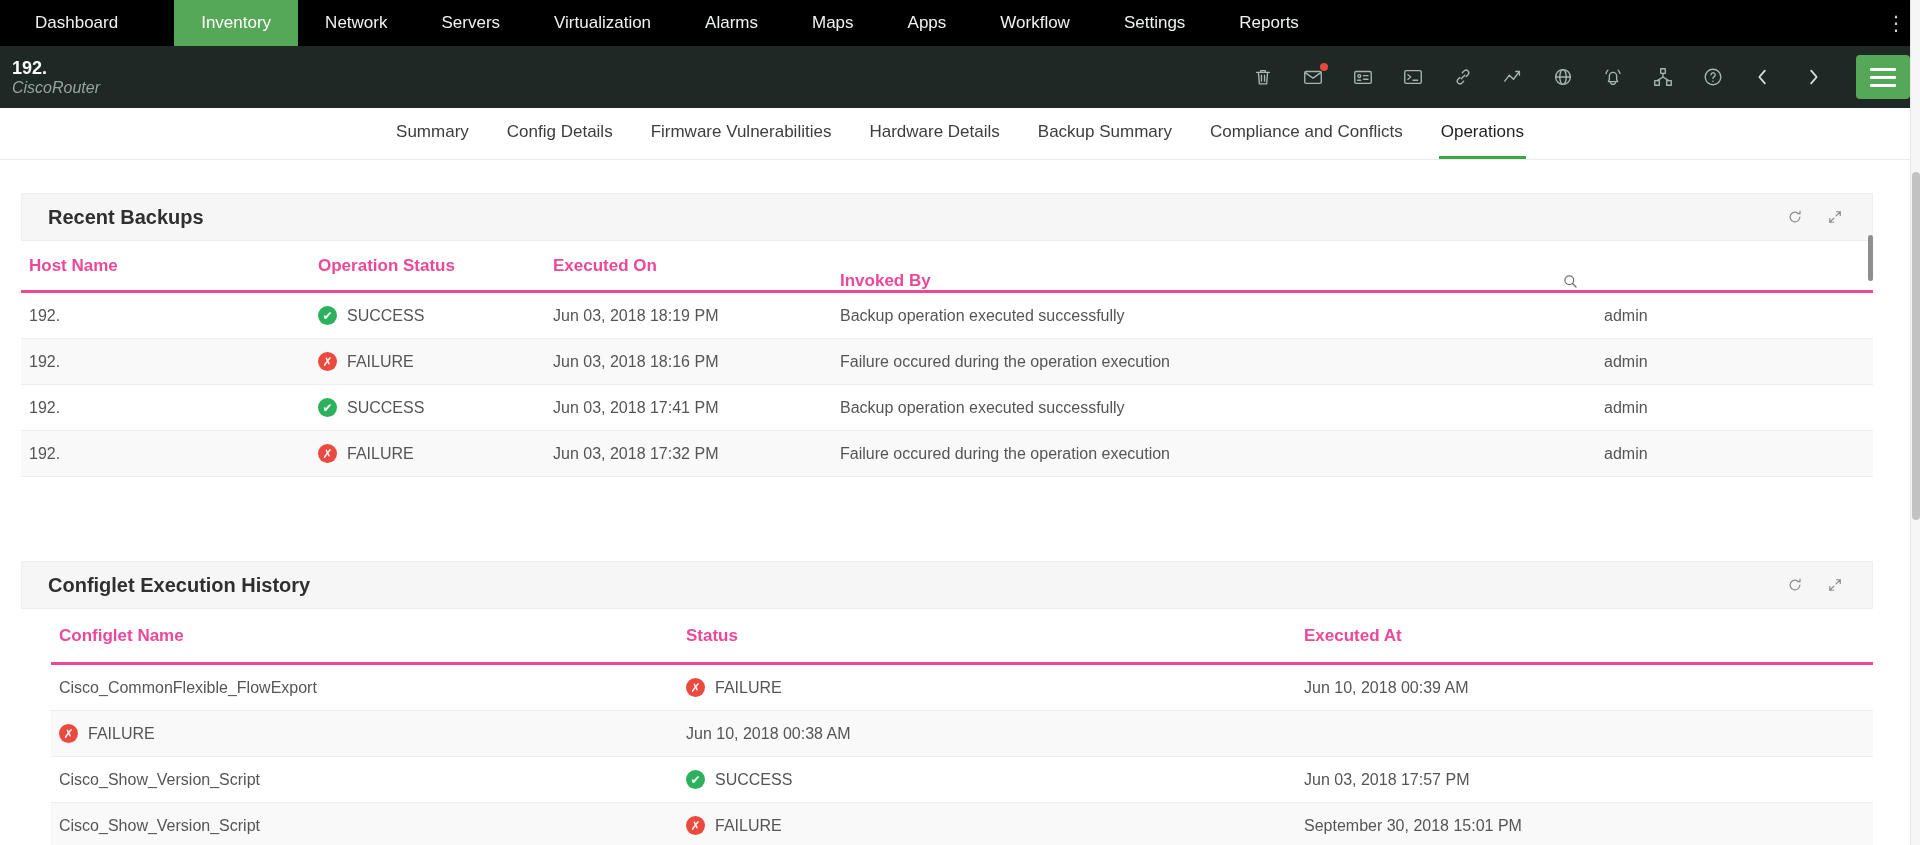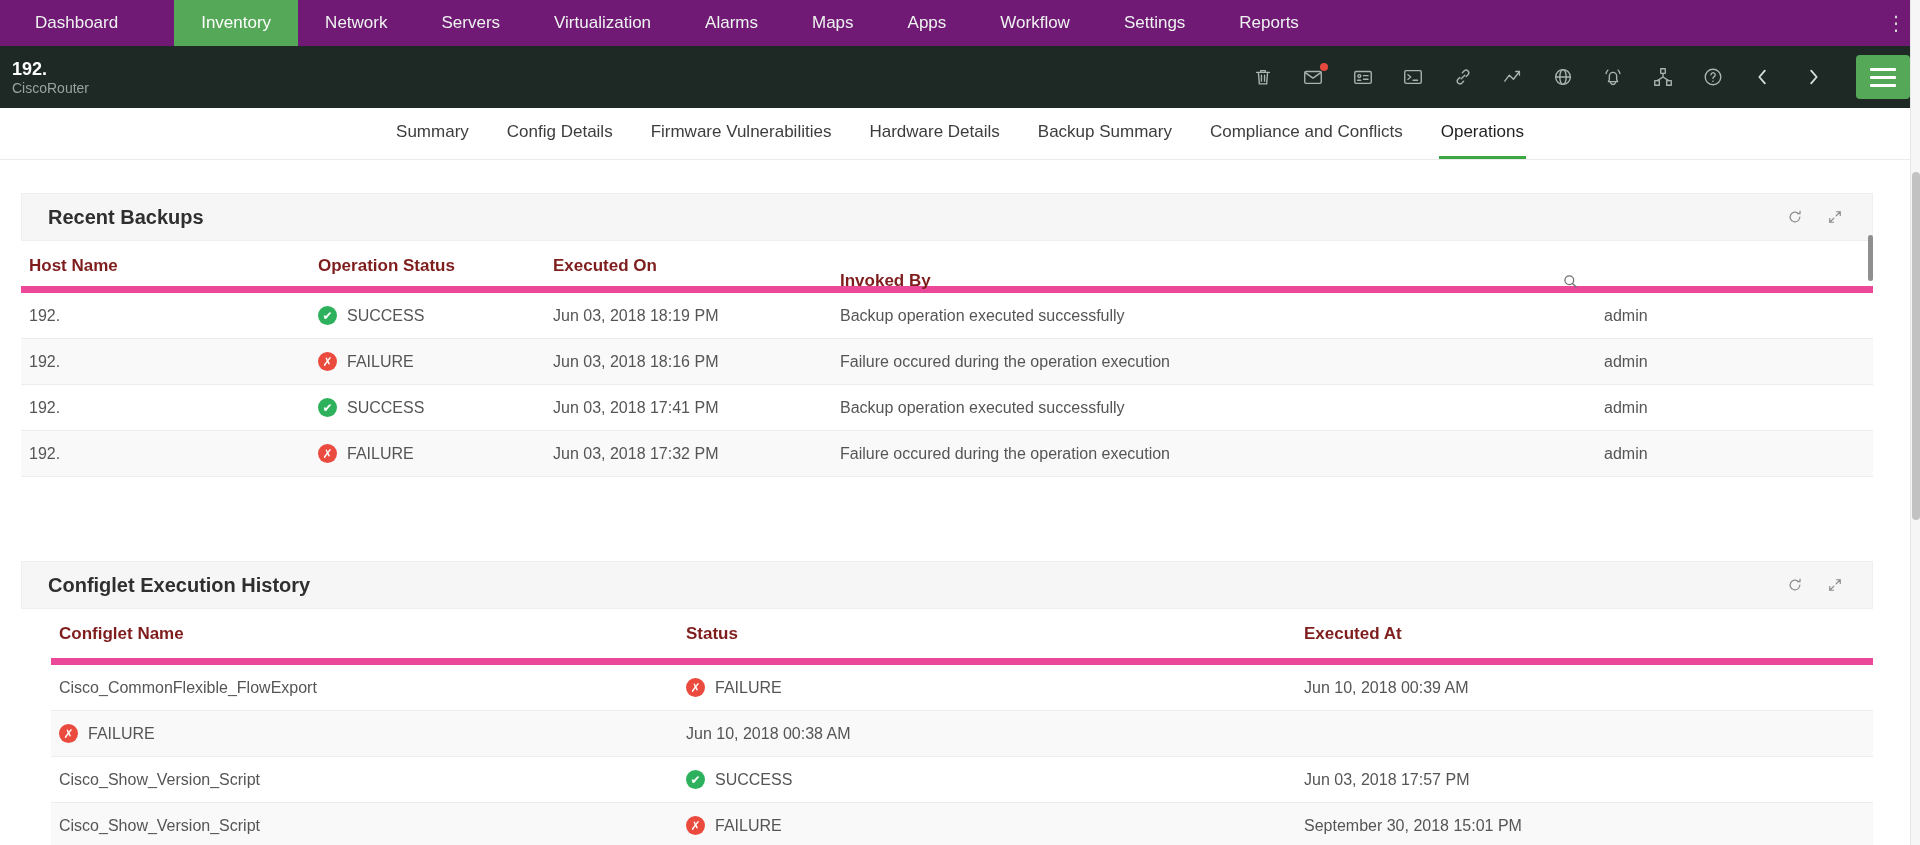--- a/index.html
+++ b/index.html
@@ -1,30 +1,30 @@
 <!DOCTYPE html>
 <html><head>
 <meta charset="utf-8">
 <style>
   * { margin:0; padding:0; box-sizing:border-box; }
   html,body { width:1920px; height:845px; overflow:hidden; background:#fff;
               font-family:"Liberation Sans","DejaVu Sans",sans-serif; }
 
   
-  .topnav { height:46px; background:#701a75; display:flex; align-items:stretch; }
+  .topnav { height:46px; background:#000000; display:flex; align-items:stretch; }
   .nav-items { display:flex; padding-left:8px; }
   .nav-item { padding:0 27px; line-height:46px; font-size:17px; color:#eef2f0; cursor:pointer; white-space:nowrap; }
   .nav-item.active { background:#54a857; color:#fff;margin-left:29px; }
   .nav-overflow { margin-left:auto; width:48px; display:flex; align-items:center; justify-content:center;
                   font-size:20px; color:#cfd6d3; cursor:pointer; }
 
   
   .device-header { height:62px; background:#1e2926; display:flex; align-items:center; padding:0 10px 0 12px; }
   .device-title { color:#ffffff; font-size:18px; font-weight:bold; line-height:1.25; }
-  .device-subtitle { color:#98a39f; font-size:14px; }
+  .device-subtitle { color:#98a39f; font-size:16px;font-style:italic; }
   .header-actions { margin-left:auto; display:flex; align-items:center; gap:28px; color:#a9b4b0; }
   .icon-btn { position:relative; display:flex; cursor:pointer; color:inherit; }
   .hicon { width:22px; height:22px; display:block; fill:none; stroke:currentColor; stroke-width:1.5;
            stroke-linecap:round; stroke-linejoin:round; }
   .badge-dot { position:absolute; top:-3px; right:-4px; width:8px; height:8px; border-radius:50%; background:#e5493e; }
   .chev { color:#dde3e0; }
   .menu-btn { width:54px; height:44px; background:#54a857; border-radius:4px; display:flex; flex-direction:column;
               justify-content:center; align-items:center; gap:5px; margin-left:4px; cursor:pointer; }
   .menu-btn span { display:block; width:26px; height:3px; background:#fff; border-radius:1px; }
 
@@ -38,22 +38,22 @@
   
   main { padding:33px 47px 0 21px; }
   .panel { margin-bottom:84px; }
   .panel-header { height:48px; background:#f6f6f6; display:flex; align-items:center;
                   padding:0 28px 0 26px; border:1px solid #efefef; }
   .panel-title { font-size:20px; font-weight:600; color:#2f2f2f; }
   .panel-actions { margin-left:auto; display:flex; align-items:center; gap:22px; color:#8a8a8a; }
   .picon { width:18px; height:18px; display:block; fill:none; stroke:currentColor; stroke-width:1.6;
            stroke-linecap:round; stroke-linejoin:round; }
 
-  .thead { display:grid; align-items:center; height:52px; border-bottom:7px solid #ec4899;
-           font-size:17px; font-weight:600; color:#7f1d1d; background:#fff; position:relative; }
+  .thead { display:grid; align-items:center; height:52px; border-bottom:3px solid #ec4899;
+           font-size:17px; font-weight:600; color:#ec4899; background:#fff; position:relative; }
   .thead.cf { height:56px; }
   .rb-grid { grid-template-columns:297px 235px 287px 764px 1fr; }
   .cf-grid { grid-template-columns:635px 618px 1fr;margin-left:30px; }
   .thead > .th:first-child, .trow > .cell:first-child { padding-left:8px; }
   .th { cursor:pointer; }
   .th-invoked { display:flex; align-items:center; justify-content:space-between; padding-right:24px;margin-top:30px; }
   .search-wrap { color:#6f6f6f; }
   .sic { width:19px; height:19px; display:block; fill:none; stroke:currentColor; stroke-width:1.6;
          stroke-linecap:round; }
   .inner-scroll { position:absolute; right:0; top:-6px; width:5px; height:46px; background:#8f8f8f; border-radius:3px; }

